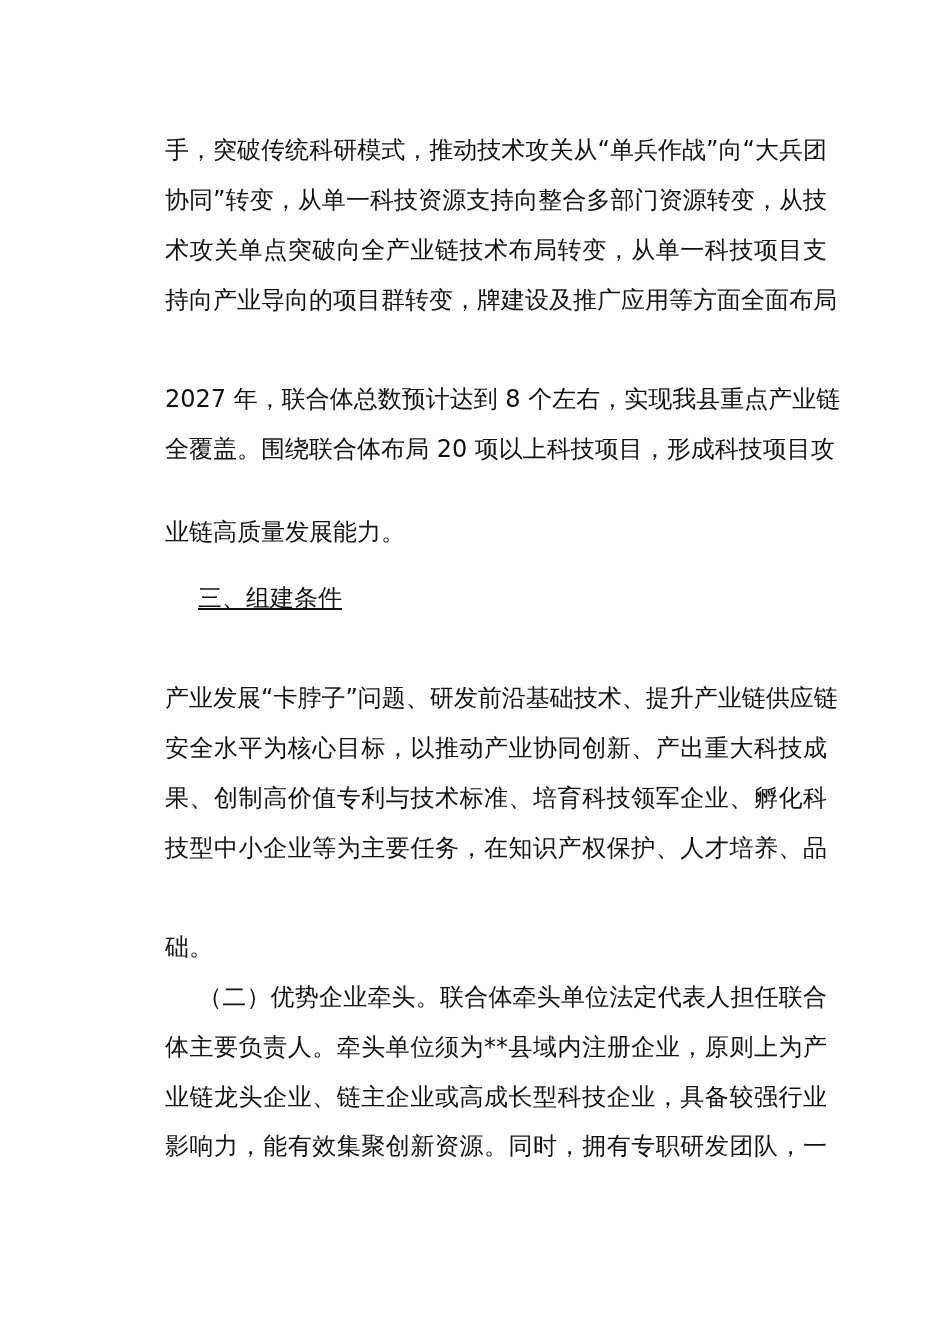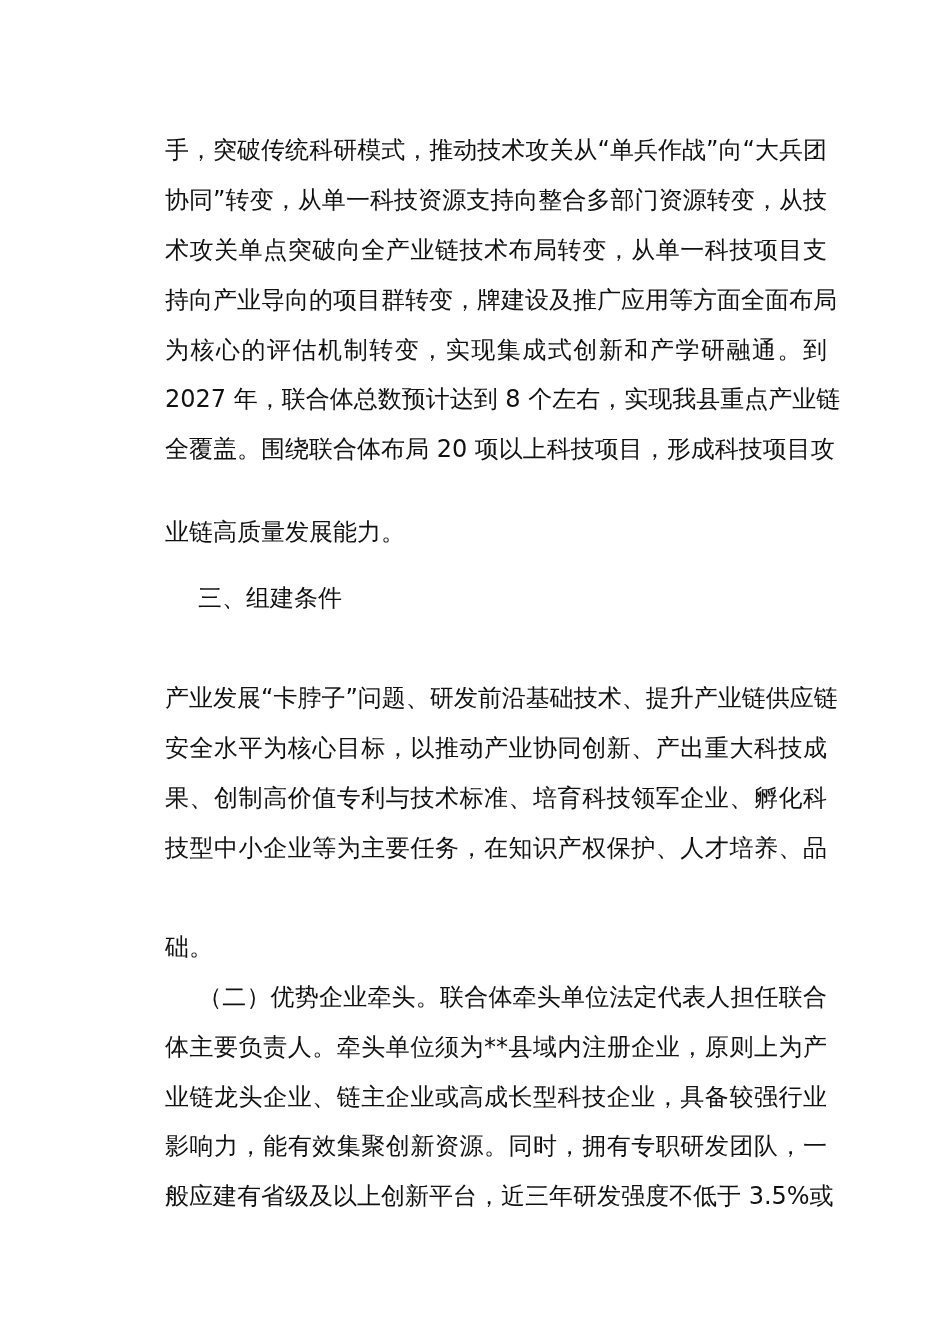--- a/index.html
+++ b/index.html
@@ -39,41 +39,40 @@
     .line.last {
       text-align-last: left;
     }
     .line.indent {
       left: 178px;
       width: 629px;
     }
     .line.heading {
       left: 178px;
       text-align-last: left;
+      text-decoration: underline;
     }
   </style>
 </head>
 <body>
 
 <div class="page">
   <div class="line" style="top:130px">手，突破传统科研模式，推动技术攻关从“单兵作战”向“大兵团</div>
   <div class="line" style="top:180px">协同”转变，从单一科技资源支持向整合多部门资源转变，从技</div>
   <div class="line" style="top:230px">术攻关单点突破向全产业链技术布局转变，从单一科技项目支</div>
   <div class="line" style="top:280px">持向产业导向的项目群转变，牌建设及推广应用等方面全面布局</div>
-  <div class="line" style="top:330px">为核心的评估机制转变，实现集成式创新和产学研融通。到</div>
   <div class="line" style="top:379px">2027 年，联合体总数预计达到 8 个左右，实现我县重点产业链</div>
   <div class="line" style="top:429px">全覆盖。围绕联合体布局 20 项以上科技项目，形成科技项目攻</div>
   <div class="line last" style="top:512px">业链高质量发展能力。</div>
 
   <div class="line heading" style="top:578px">三、组建条件</div>
 
   <div class="line" style="top:678px">产业发展“卡脖子”问题、研发前沿基础技术、提升产业链供应链</div>
   <div class="line" style="top:728px">安全水平为核心目标，以推动产业协同创新、产出重大科技成</div>
   <div class="line" style="top:778px">果、创制高价值专利与技术标准、培育科技领军企业、孵化科</div>
   <div class="line" style="top:828px">技型中小企业等为主要任务，在知识产权保护、人才培养、品</div>
   <div class="line last" style="top:927px">础。</div>
 
   <div class="line indent" style="top:977px">（二）优势企业牵头。联合体牵头单位法定代表人担任联合</div>
   <div class="line" style="top:1027px">体主要负责人。牵头单位须为**县域内注册企业，原则上为产</div>
   <div class="line" style="top:1077px">业链龙头企业、链主企业或高成长型科技企业，具备较强行业</div>
   <div class="line" style="top:1126px">影响力，能有效集聚创新资源。同时，拥有专职研发团队，一</div>
-  <div class="line" style="top:1176px">般应建有省级及以上创新平台，近三年研发强度不低于 3.5%或</div>
 </div>
 
 </body></html>

